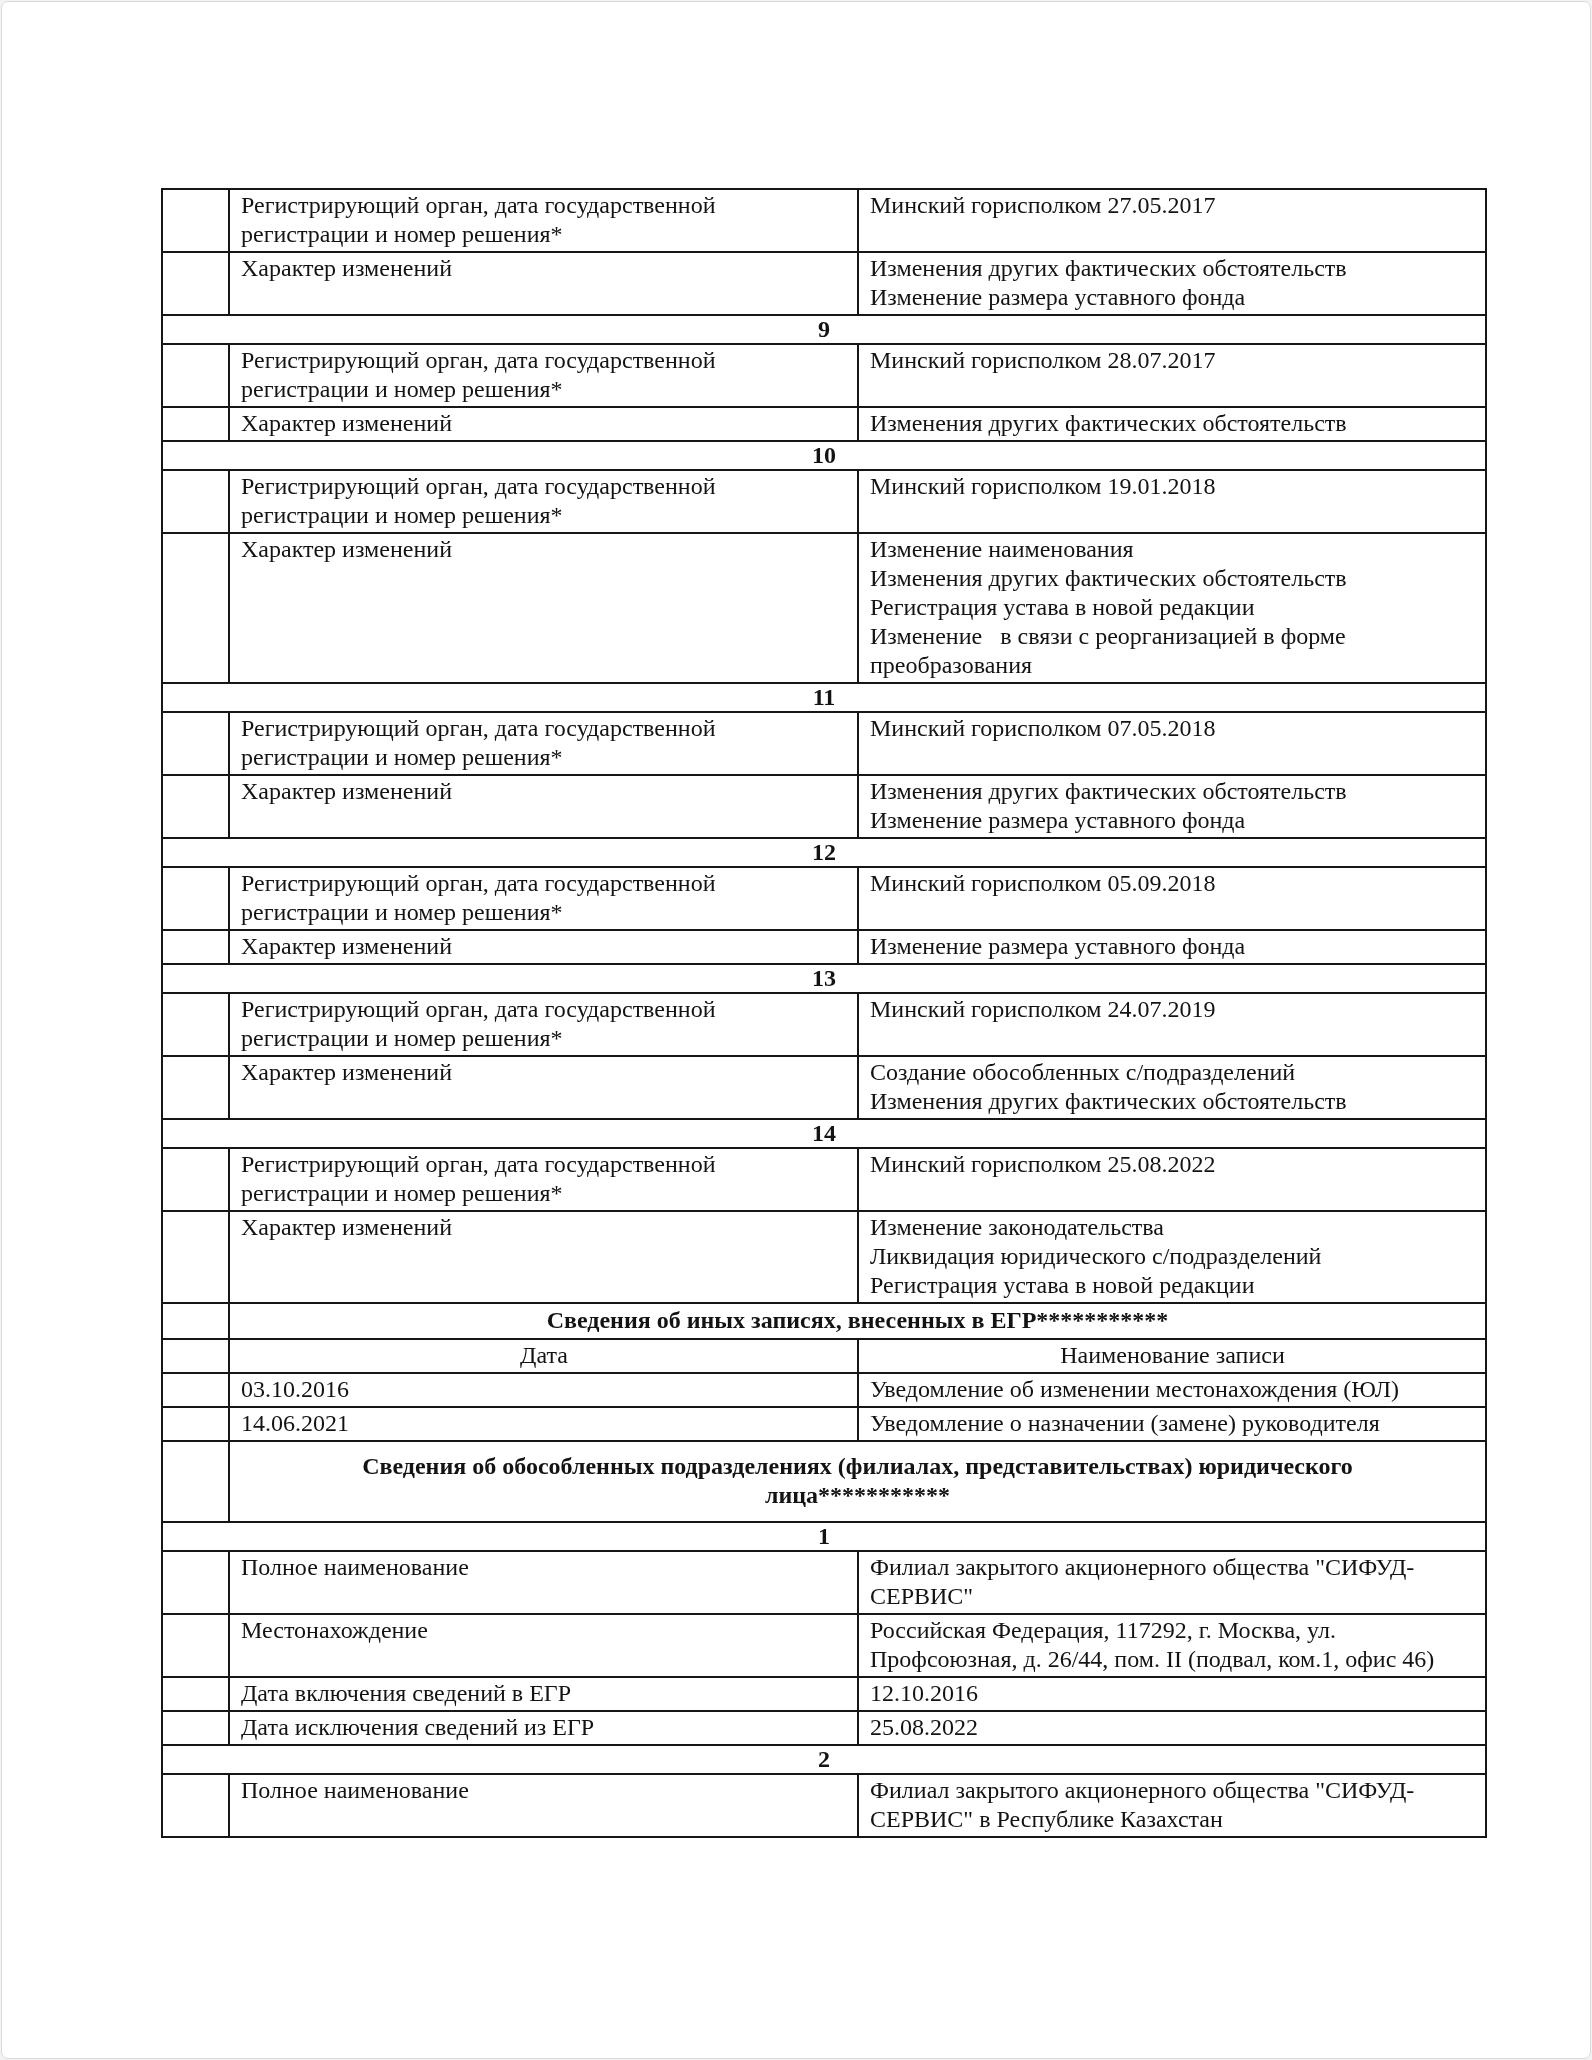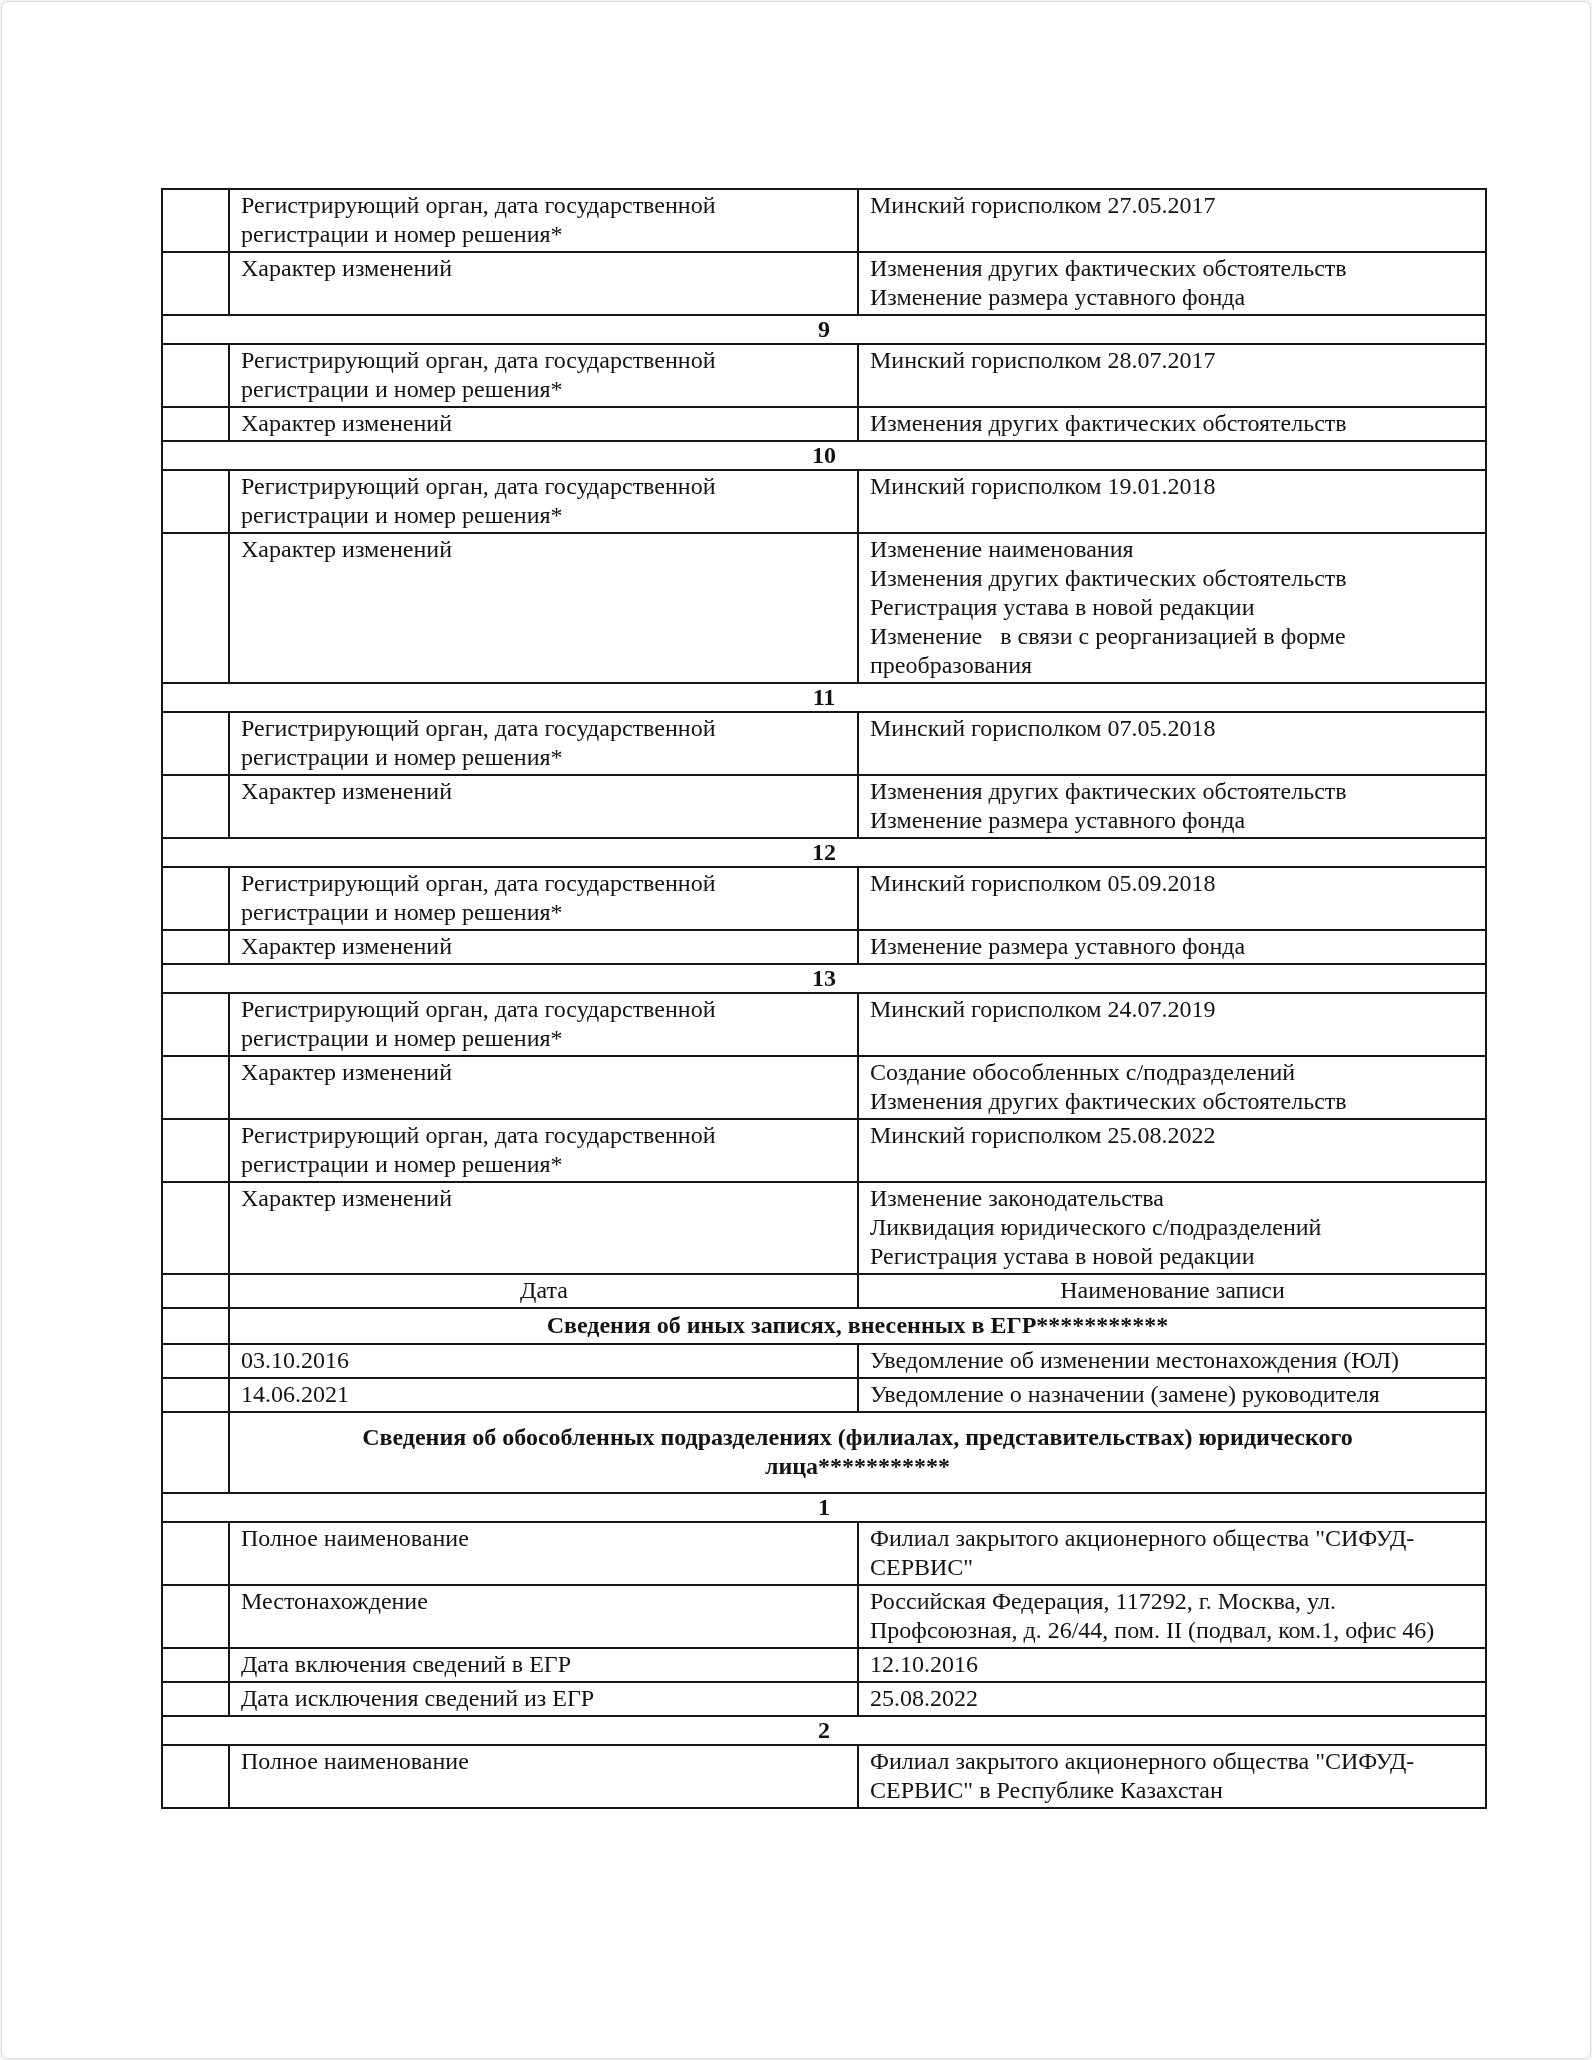--- a/index.html
+++ b/index.html
@@ -141,41 +141,44 @@
         </tr>
         <tr>
           <td class="margin-cell"></td>
           <td>Характер изменений</td>
           <td>
             <div class="line">Создание обособленных с/подразделений</div>
             <div class="line">Изменения других фактических обстоятельств</div>
           </td>
         </tr>
         <tr>
+          <td class="num-cell" colspan="3">14</td>
+        </tr>
+        <tr>
           <td class="margin-cell"></td>
           <td>Регистрирующий орган, дата государственной регистрации и номер решения*</td>
           <td>Минский горисполком 25.08.2022</td>
         </tr>
         <tr>
           <td class="margin-cell"></td>
           <td>Характер изменений</td>
           <td>
             <div class="line">Изменение законодательства</div>
             <div class="line">Ликвидация юридического с/подразделений</div>
             <div class="line">Регистрация устава в новой редакции</div>
           </td>
         </tr>
         <tr>
           <td class="margin-cell"></td>
+          <td class="title-cell" colspan="2">Сведения об иных записях, внесенных в ЕГР***********</td>
+        </tr>
+        <tr>
+          <td class="margin-cell"></td>
           <td class="center-cell">Дата</td>
           <td class="center-cell">Наименование записи</td>
-        </tr>
-        <tr>
-          <td class="margin-cell"></td>
-          <td class="title-cell" colspan="2">Сведения об иных записях, внесенных в ЕГР***********</td>
         </tr>
         <tr>
           <td class="margin-cell"></td>
           <td>03.10.2016</td>
           <td>Уведомление об изменении местонахождения (ЮЛ)</td>
         </tr>
         <tr>
           <td class="margin-cell"></td>
           <td>14.06.2021</td>
           <td>Уведомление о назначении (замене) руководителя</td>

